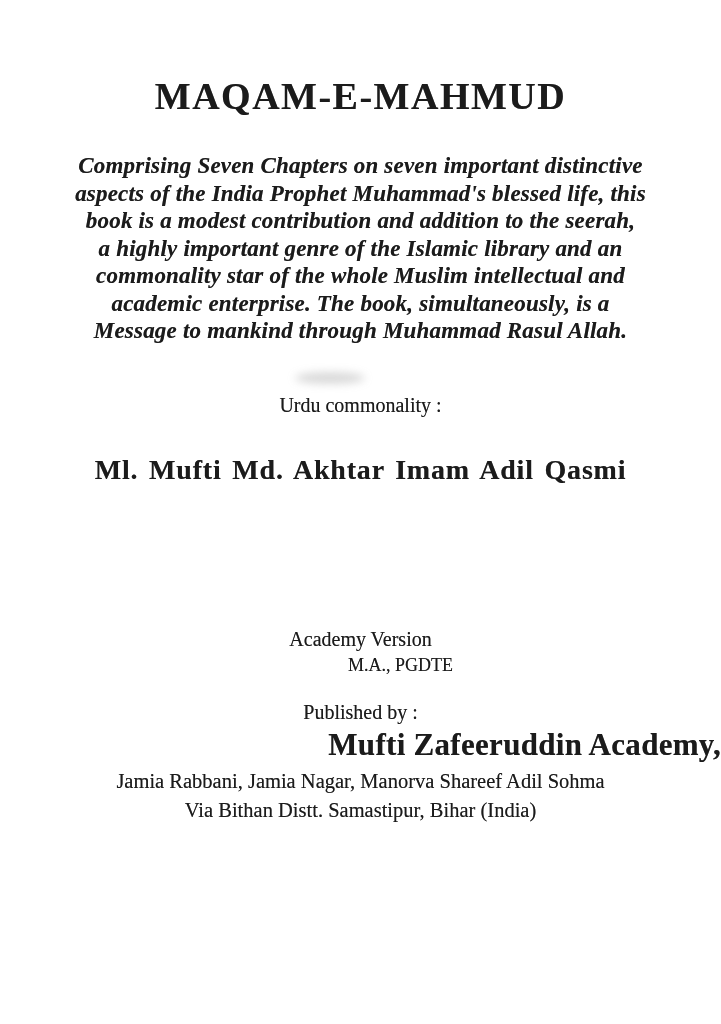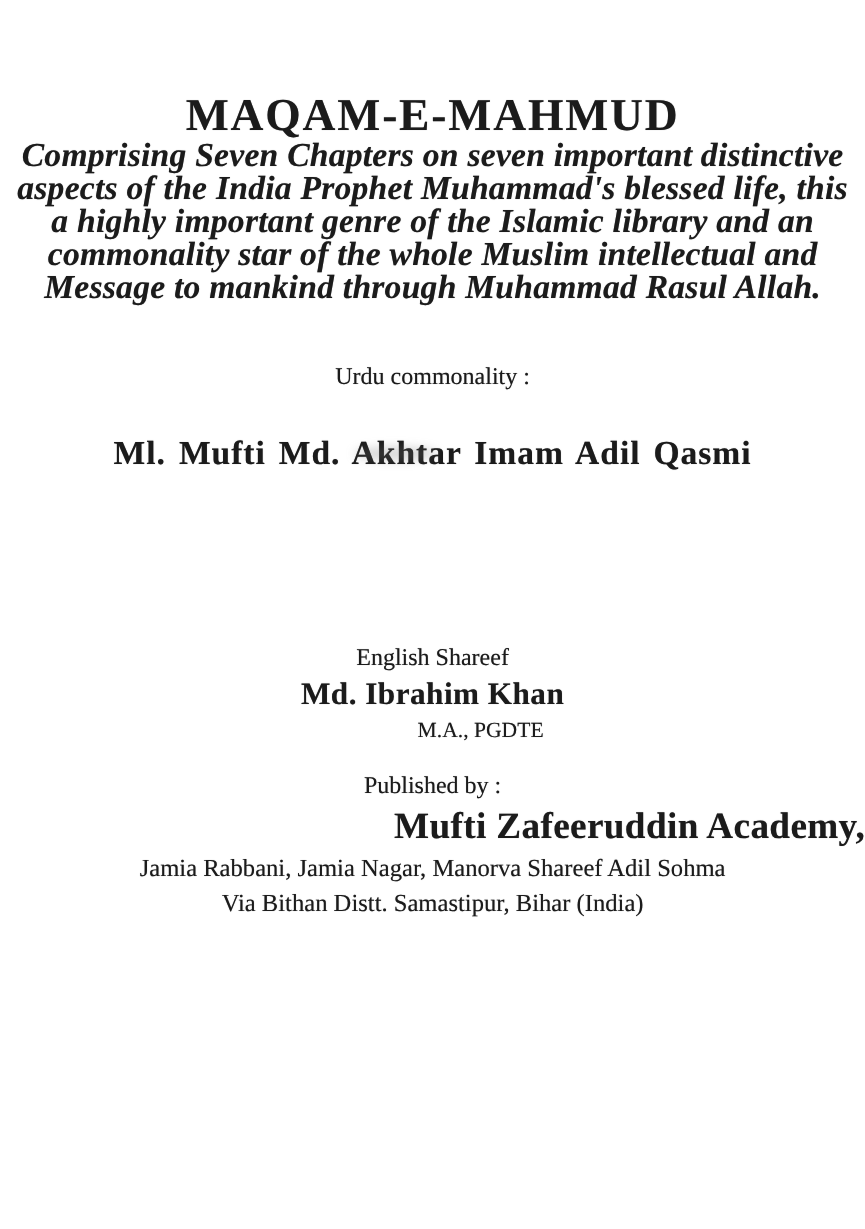--- a/index.html
+++ b/index.html
@@ -24,21 +24,22 @@
     text-shadow: 0 0 0.6px rgba(20,20,20,0.55);
   }
   .book-title {
     padding-top: 76px;
     font-size: 38px;
     line-height: 40px;
     font-weight: 700;
     letter-spacing: 1.5px;
   }
   .description {
-    font-size: 28px;
+    margin-top: 36px;
+    font-size: 23px;
     line-height: 27.5px;
     font-weight: 700;
     font-style: italic;
     letter-spacing: 0.2px;
   }
   .scan-smudge {
     position: absolute;
     left: 295px;
     top: 372px;
     width: 70px;
@@ -106,34 +107,35 @@
 </head>
 <body>
 
 <div class="page">
 
   <div class="book-title">MAQAM-E-MAHMUD</div>
 
   <div class="description">
       <div>Comprising Seven Chapters on seven important distinctive</div>
       <div>aspects of the India Prophet Muhammad's blessed life, this</div>
+      <div>book is a modest contribution and addition to the seerah,</div>
       <div>a highly important genre of the Islamic library and an</div>
       <div>commonality star of the whole Muslim intellectual and</div>
+      <div>academic enterprise. The book, simultaneously, is a</div>
       <div>Message to mankind through Muhammad Rasul Allah.</div>
     </div>
 
   <div class="scan-smudge"></div>
 
   <div class="urdu-label">Urdu commonality :</div>
 
   <div class="urdu-author">Ml. Mufti Md. Akhtar Imam Adil Qasmi</div>
 
-  <div class="english-label">English Shareef</div>
+  <div class="english-label">Academy Version</div>
 
-  <div class="english-author">Md. Ibrahim Khan</div>
 
   <div class="qualifications">M.A., PGDTE</div>
 
   <div class="published-label">Published by :</div>
 
   <div class="publisher-name">Mufti Zafeeruddin Academy,</div>
 
   <div class="publisher-address">
       <div>Jamia Rabbani, Jamia Nagar, Manorva Shareef Adil Sohma</div>
       <div>Via Bithan Distt. Samastipur, Bihar (India)</div>

